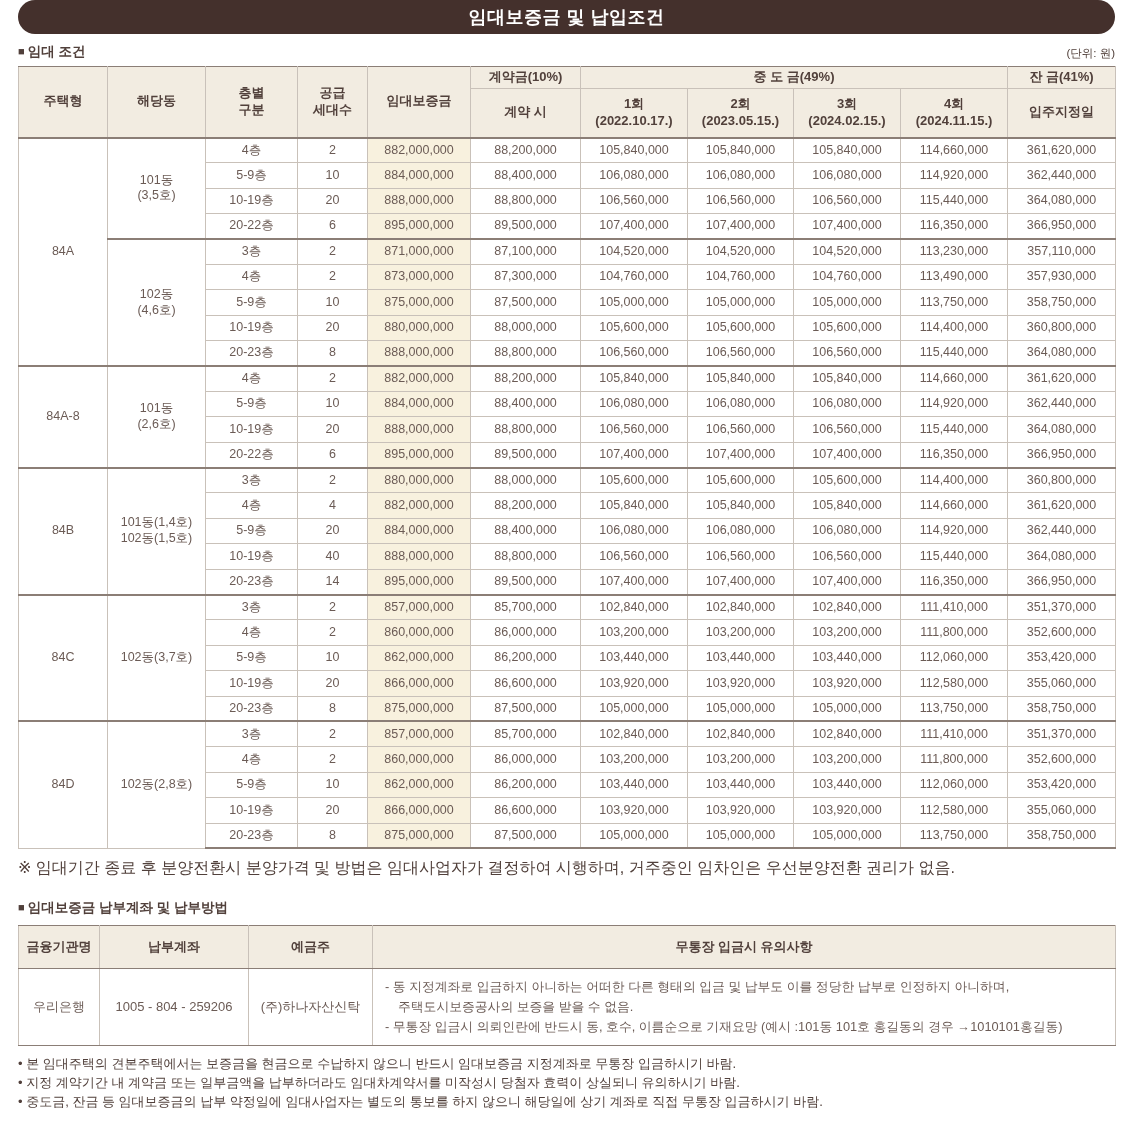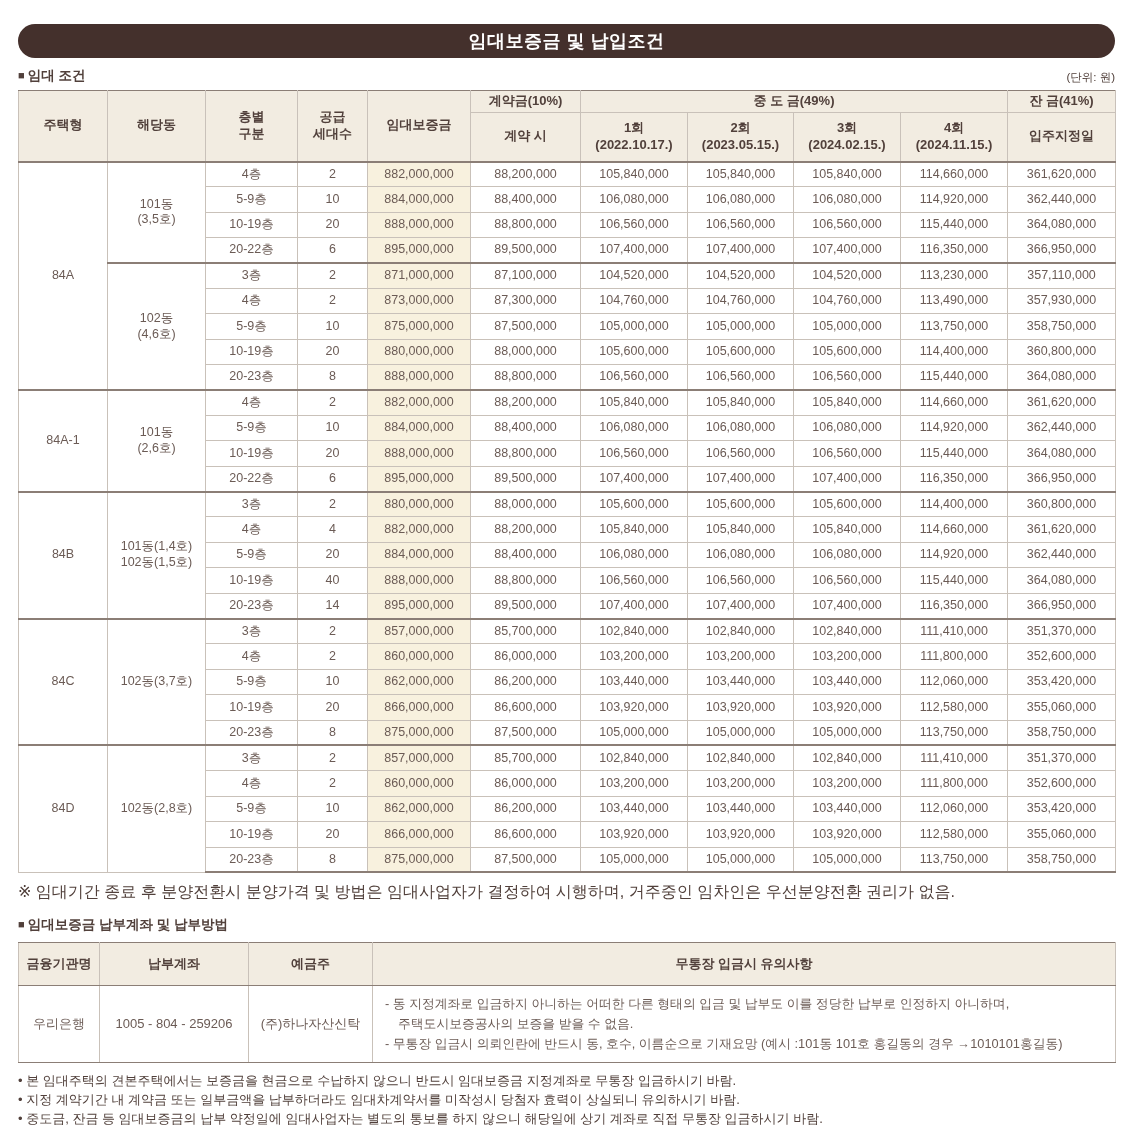--- a/index.html
+++ b/index.html
@@ -8,21 +8,21 @@
     --border-light:#C9C1B9; --border-dark:#8B7E76;
   }
   *{box-sizing:border-box;}
   html,body{margin:0;padding:0;}
   body{
     width:1133px;height:1128px;overflow:hidden;background:#fff;
     font-family:"Liberation Sans","DejaVu Sans",sans-serif;color:var(--text);
   }
   .page{padding:0 18px;}
   .title-bar{
-    margin-top:24px;height:34px;line-height:34px;border-radius:17px;
+    height:34px;line-height:34px;border-radius:17px;
     background:var(--title-bar-bg);color:var(--title-text);
     text-align:center;font-size:18px;font-weight:700;letter-spacing:0.5px;
   }
   .section-row{display:flex;justify-content:space-between;align-items:flex-end;margin:9px 0 5px;}
   .section-label{font-size:13.5px;font-weight:700;color:var(--heading-text);}
   .section-label::before{content:"■ ";font-size:11px;vertical-align:1px;}
   .unit-label{font-size:11.5px;color:var(--heading-text);text-align:center;}
   table{border-collapse:collapse;table-layout:fixed;width:1097px;}
   th,td{border:1px solid var(--border-light);text-align:center;vertical-align:middle;padding:0 3px;}
   th{background:var(--header-bg);font-size:13px;font-weight:700;color:var(--heading-text);line-height:1.3;}
@@ -39,21 +39,21 @@
   .main tr.subgroup-start td{border-top:2px solid var(--border-dark);}
   .main tbody tr:last-child td{border-bottom:2px solid var(--border-dark);}
   
   .pay{margin-top:8px;}
   .pay thead th{height:43px;border-top:1px solid var(--border-dark);border-bottom:1px solid var(--border-dark);}
   .pay tbody td{height:76px;font-size:13px;border-radius:15px;}
   .pay td.notes-cell{text-align:left;padding:8px 12px;font-size:12.8px;line-height:1.55;}
   .pay td.notes-cell .cont{padding-left:13px;}
   .pay tbody tr:last-child td{border-bottom:1px solid var(--border-dark);}
   .note{margin-top:9px;font-size:16px;color:var(--heading-text);}
-  .second-section{margin-top:13px;}
+  .second-section{margin-top:20px;}
   .footnotes{margin-top:9px;}
   .foot-line{font-size:13px;color:var(--heading-text);line-height:1.45;}
   .foot-line::before{content:"• ";}
 </style>
 </head>
 <body>
 
 <div class="page">
 
   <div class="title-bar">임대보증금 및 납입조건</div>
@@ -202,21 +202,21 @@
           <td>8</td>
           <td class="deposit">888,000,000</td>
           <td>88,800,000</td>
           <td>106,560,000</td>
           <td>106,560,000</td>
           <td>106,560,000</td>
           <td>115,440,000</td>
           <td>364,080,000</td>
         </tr>
         <tr class="group-start">
-          <td rowspan="4">84A-1</td>
+          <td rowspan="4">84A-8</td>
           <td rowspan="4" class="pre">101동
 (2,6호)</td>
           <td>4층</td>
           <td>2</td>
           <td class="deposit">882,000,000</td>
           <td>88,200,000</td>
           <td>105,840,000</td>
           <td>105,840,000</td>
           <td>105,840,000</td>
           <td>114,660,000</td>

